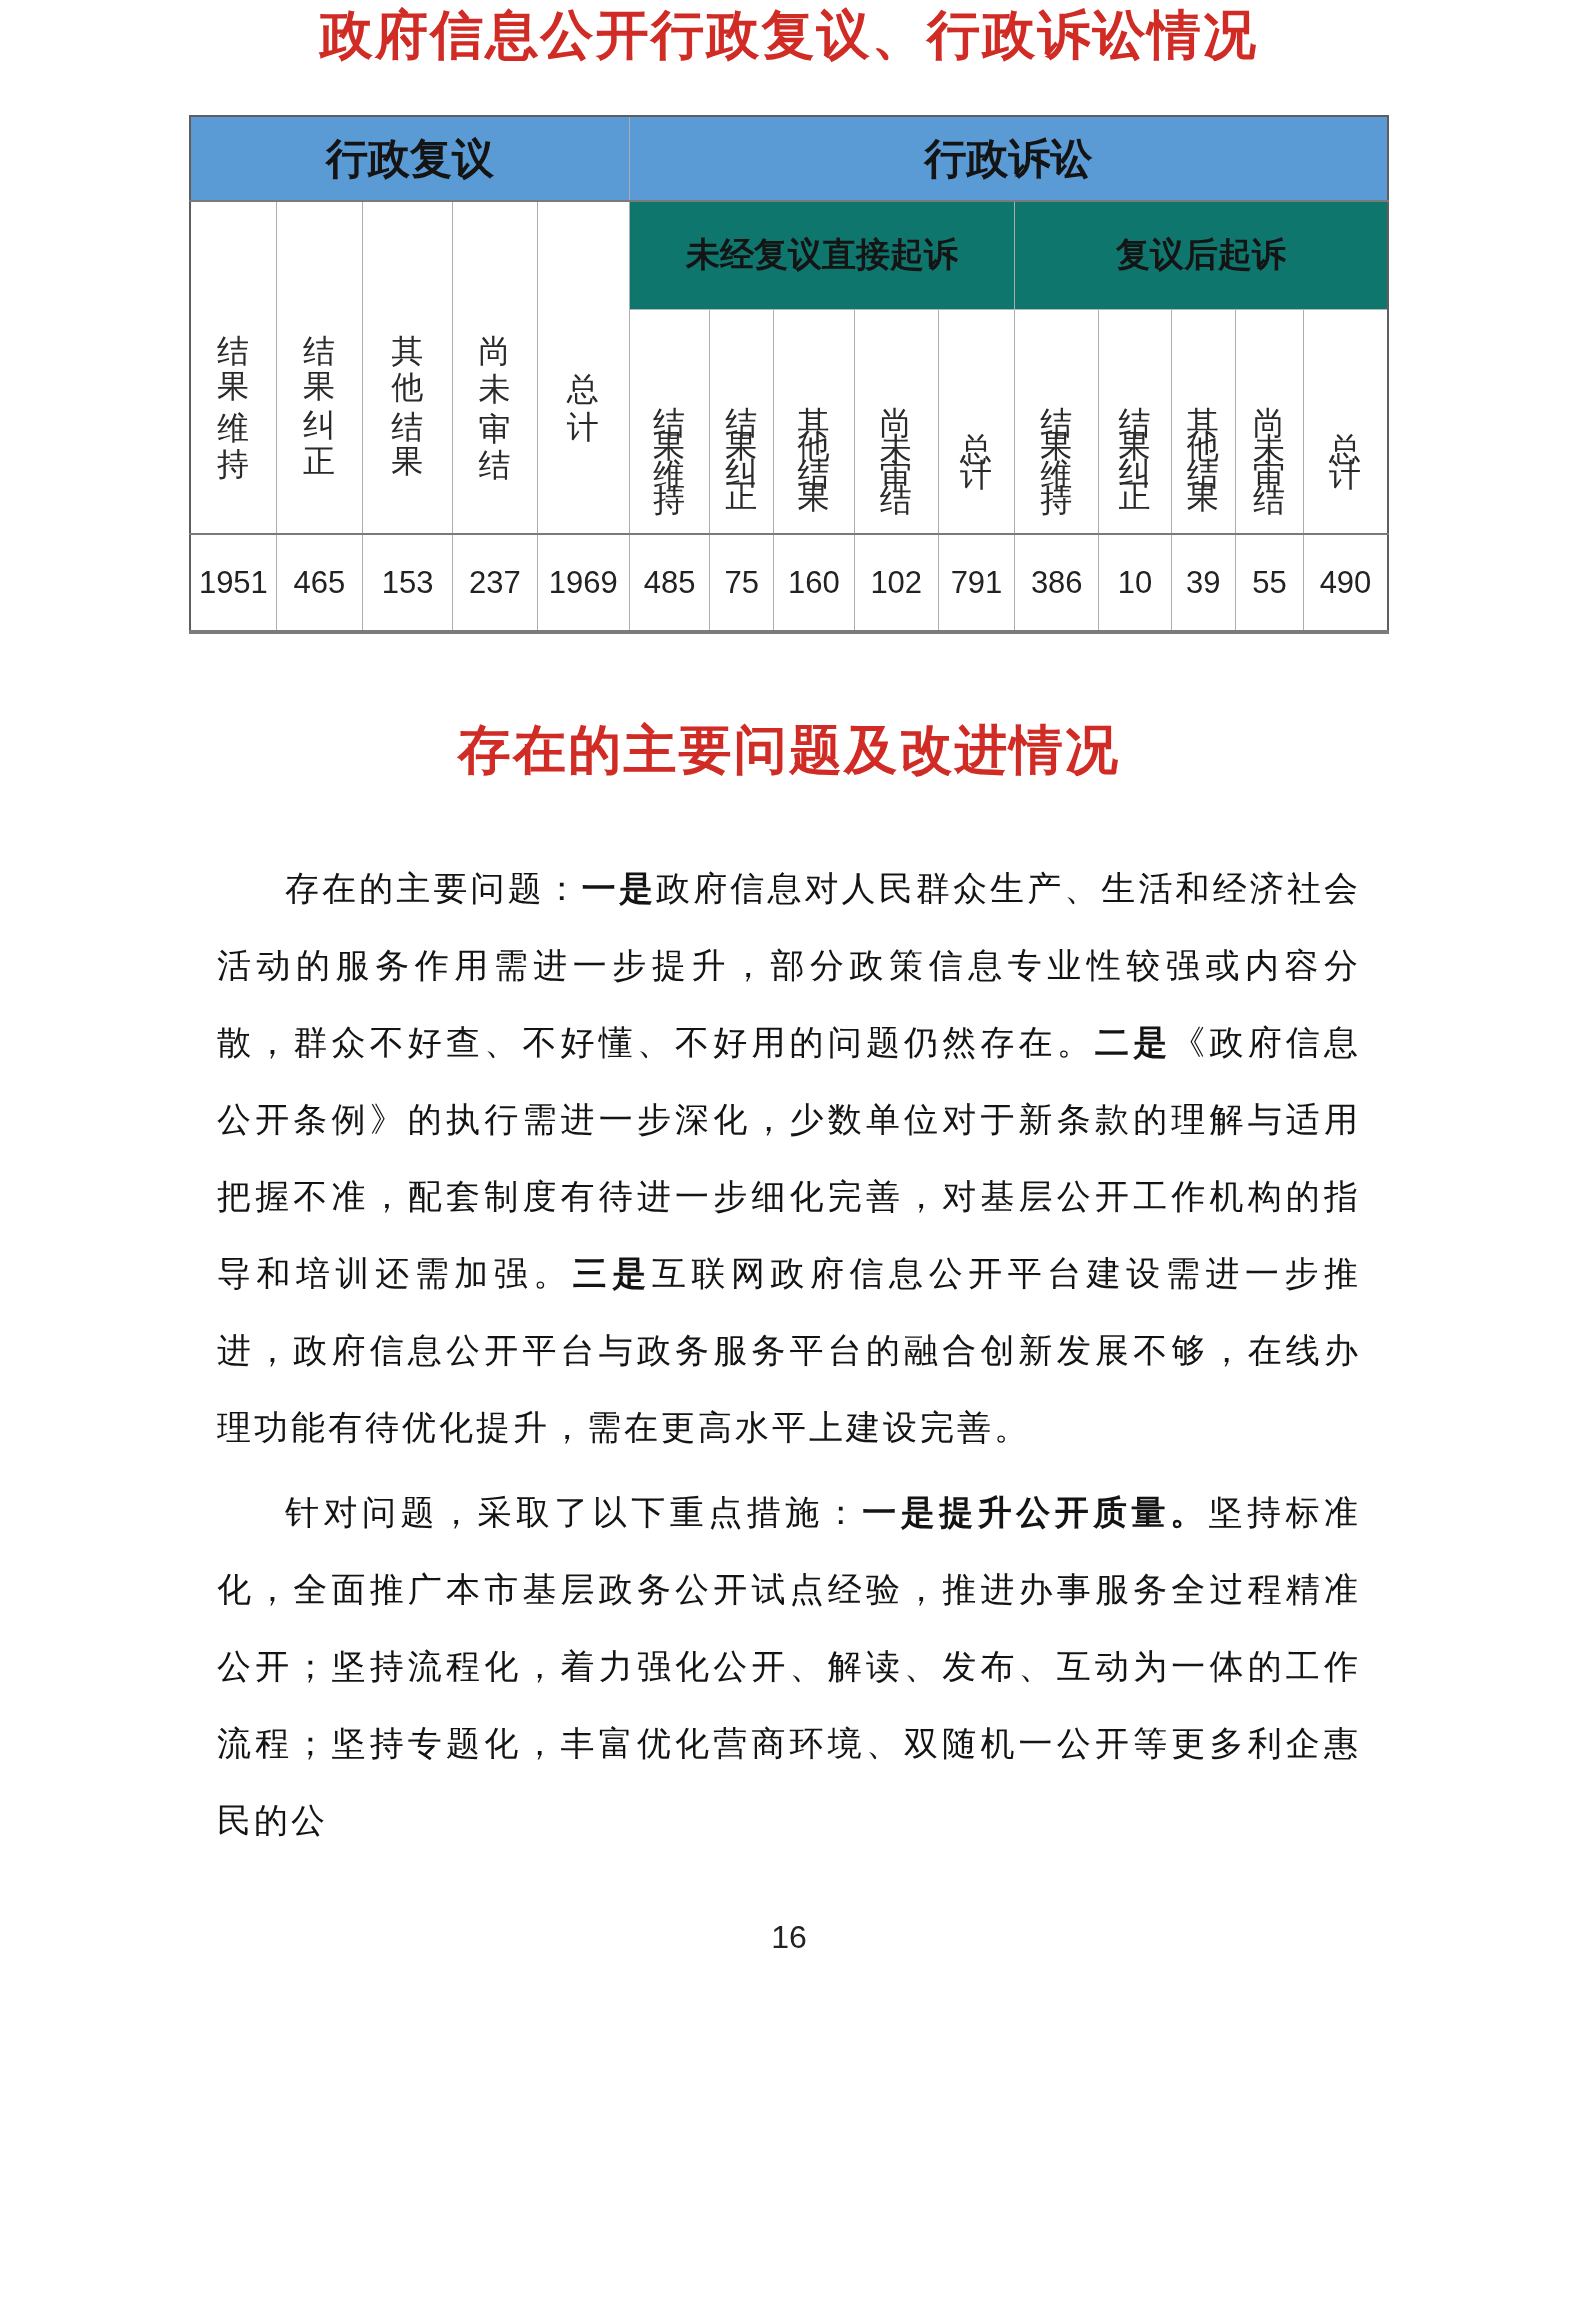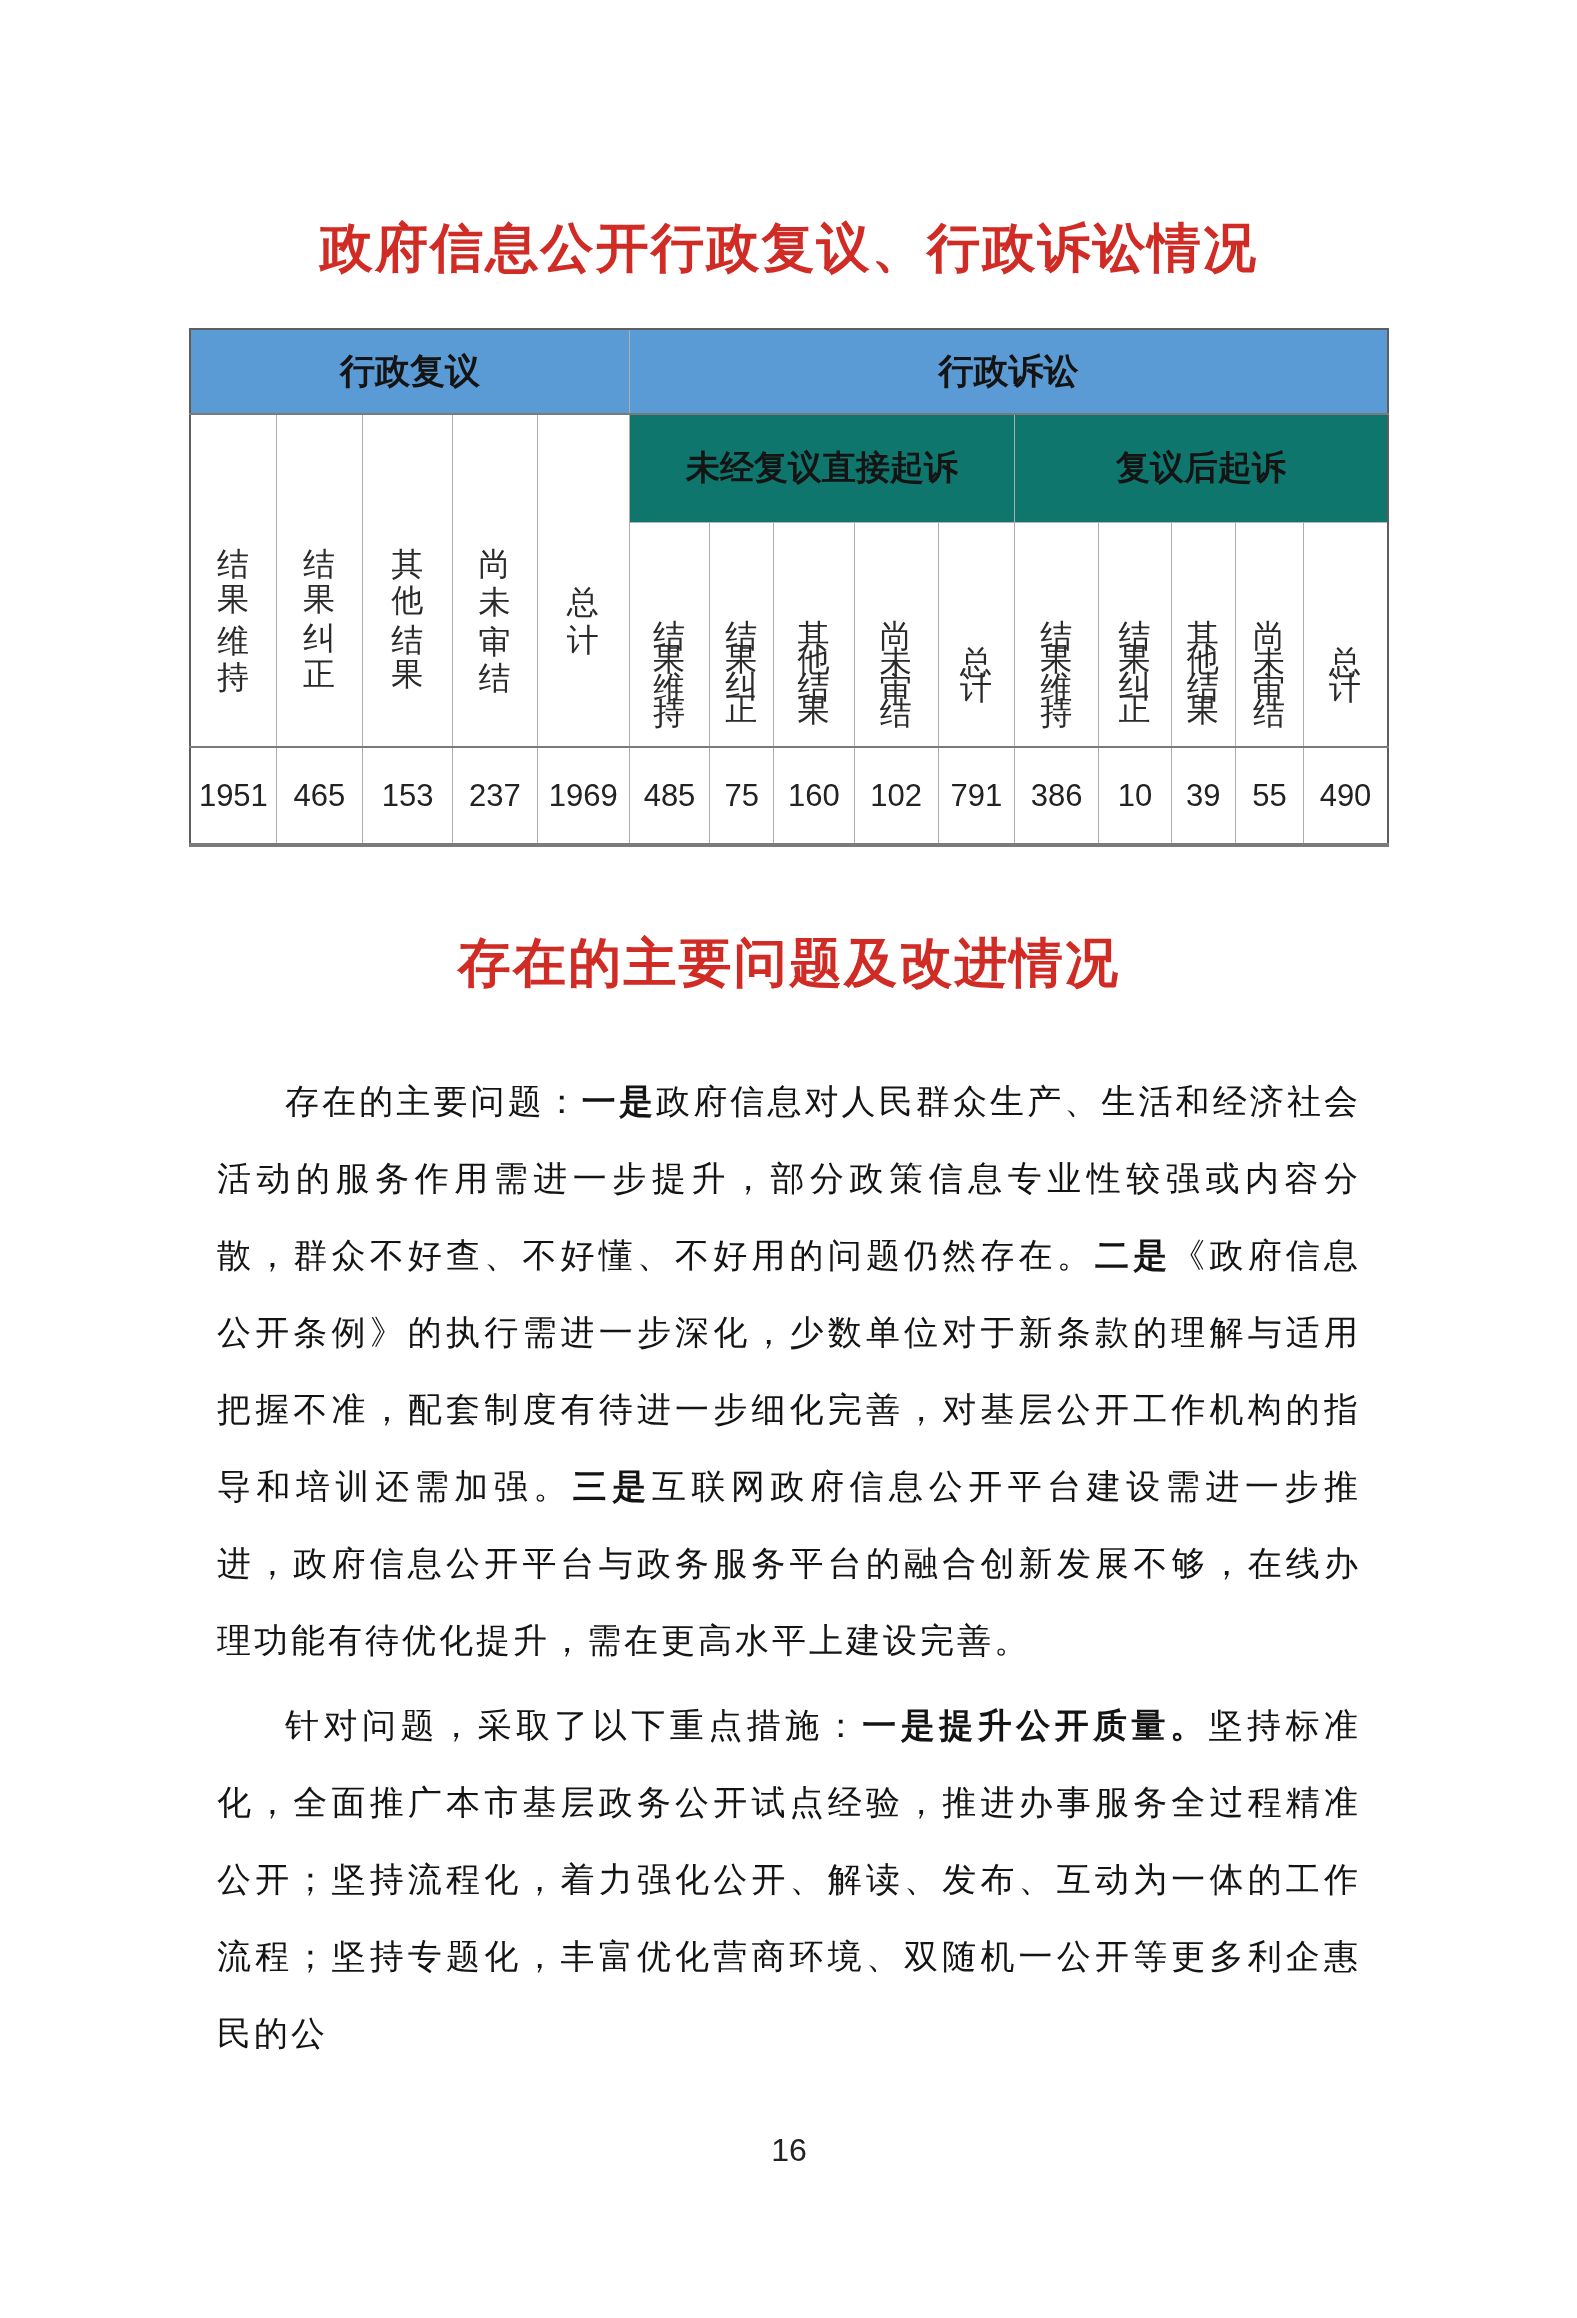--- a/index.html
+++ b/index.html
@@ -11,21 +11,21 @@
     overflow:hidden;
   }
   .sec-title {
     text-align:center;
     font-size:53px;
     font-weight:900;
     letter-spacing:2.2px;
     color:#d02b24;
     font-family:"Liberation Sans","DejaVu Sans",sans-serif;
   }
-  #title1 { padding-top:213px; }
+  #title1 { }
   #title2 { padding-top:81px; }
 
   table.stats {
     table-layout:fixed;
     border-collapse:collapse;
     width:1200px;
     margin:43px auto 0 auto;
     border:2.2px solid #5e5e5e;
     border-bottom:4.4px solid #7b7b7b;
   }
@@ -36,21 +36,21 @@
     text-align:center;
     vertical-align:middle;
     overflow:hidden;
   }
   tr.r1 { height:85px; }
   tr.r2 { height:108px; }
   tr.r3 { height:225px; }
   tr.r4 { height:98px; }
   td.gh {
     background:#5b9bd5;
-    font-size:35px;
+    font-size:42px;
     font-weight:700;
     color:#141414;
     border-bottom:2.2px solid #7a7a7a;
   }
   td.sh {
     background:#0f766e;
     font-size:34px;
     font-weight:700;
     color:#141414;
     border-bottom:1.5px solid #b5b5b5;

